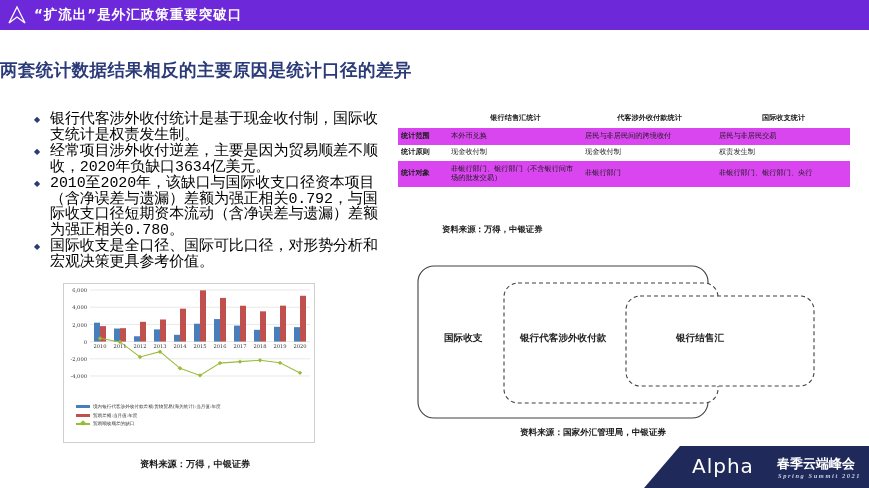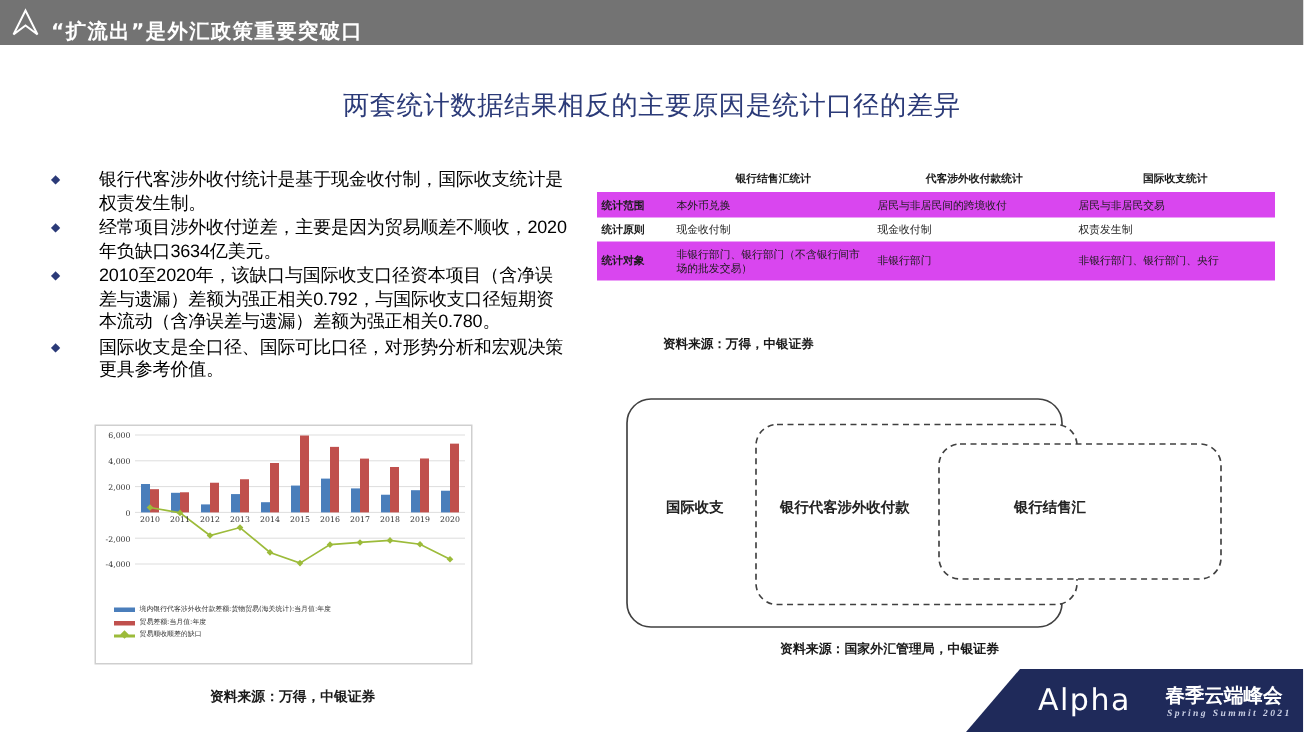--- a/index.html
+++ b/index.html
@@ -7,48 +7,47 @@
     width: 869px; height: 488px;
     font-family: "Liberation Sans", "DejaVu Sans", sans-serif;
     background: #ffffff;
     overflow: hidden;
   }
   .slide { position: relative; width: 869px; height: 488px; background: #fff; }
 
   
   .header-bar {
     position: absolute; left: 0; top: 0; width: 869px; height: 30px;
-    background: #737373;
-    display: flex; align-items: flex-end;
+    background: #6d28d9;
+    display: flex; align-items: center;
   }
   .header-logo { width: 34px; height: 30px; display: flex; align-items: center; justify-content: center; }
   .header-title {
     color: #ffffff; font-size: 13.5px; font-weight: bold; letter-spacing: 1px;
     font-family: "DejaVu Sans", "Liberation Sans", sans-serif;
   }
 
   
   .slide-title {
-    position: absolute; left: 0; top: 58px; width: 869px; text-align: center;
-    color: #2b3a78; font-size: 17.5px; font-weight: normal; letter-spacing: .4px;
+    position: absolute; left: 0; top: 58px; width: 869px; 
+    color: #2b3a78; font-size: 17.5px; font-weight: bold; letter-spacing: .4px;
     font-family: "DejaVu Sans", "Liberation Sans", sans-serif;
   }
 
   
   .bullets { position: absolute; left: 30px; top: 112px; width: 348px; }
   .bullet-row { display: flex; align-items: flex-start; margin-bottom: 1px; }
   .bullet-mark {
     color: #2b3a78; font-size: 8px; line-height: 15.5px; width: 20px;
     flex: 0 0 20px; text-align: left; padding-left: 4px;
   }
   .bullet-text {
-    font-size: 12px; line-height: 15.5px; color: #000;
-    font-family: Liberation Sans, sans-serif;
+    font-size: 15px; line-height: 15.5px; color: #000;
+    font-family: Liberation Mono, monospace;
     letter-spacing: -0.1px;
-    margin-left: 16px;
   }
 
   
   .chart-box {
     position: absolute; left: 63px; top: 283px; width: 252px; height: 160px;
     border: 1px solid #cfcfcf; background: #fff;
   }
   .chart-plot { position: absolute; left: 0; top: 0; width: 252px; height: 120px; }
   .chart-legend {
     position: absolute; left: 12px; top: 119px; width: 240px;
@@ -65,21 +64,21 @@
   .chart-source {
     position: absolute; left: 140px; top: 458px;
     font-size: 9.2px; color: #1a1a1a; font-weight: bold;
     font-family: "DejaVu Sans", "Liberation Sans", sans-serif;
   }
 
   
   .table-wrap { position: absolute; left: 398px; top: 110px; width: 452px; }
   table.cmp { border-collapse: collapse; width: 452px; table-layout: fixed; }
   table.cmp th, table.cmp td {
-    font-family: Liberation Sans, sans-serif;
+    font-family: Liberation Mono, monospace;
     font-size: 7.2px; color: #1b1b1b; padding: 3.5px 2px 3.5px 3px;
     vertical-align: middle; text-align: left; line-height: 9.5px; margin-top: 36px;
   }
   table.cmp th { font-weight: bold; text-align: center; padding-bottom: 5px; }
   table.cmp th.rowhead-blank { width: 50px; }
   table.cmp td.rowhead { font-weight: bold; width: 50px; }
   tr.shade td { background: #d946ef; }
   .table-source {
     position: absolute; left: 442px; top: 224px;
     font-size: 8.4px; color: #1a1a1a; font-weight: bold;

